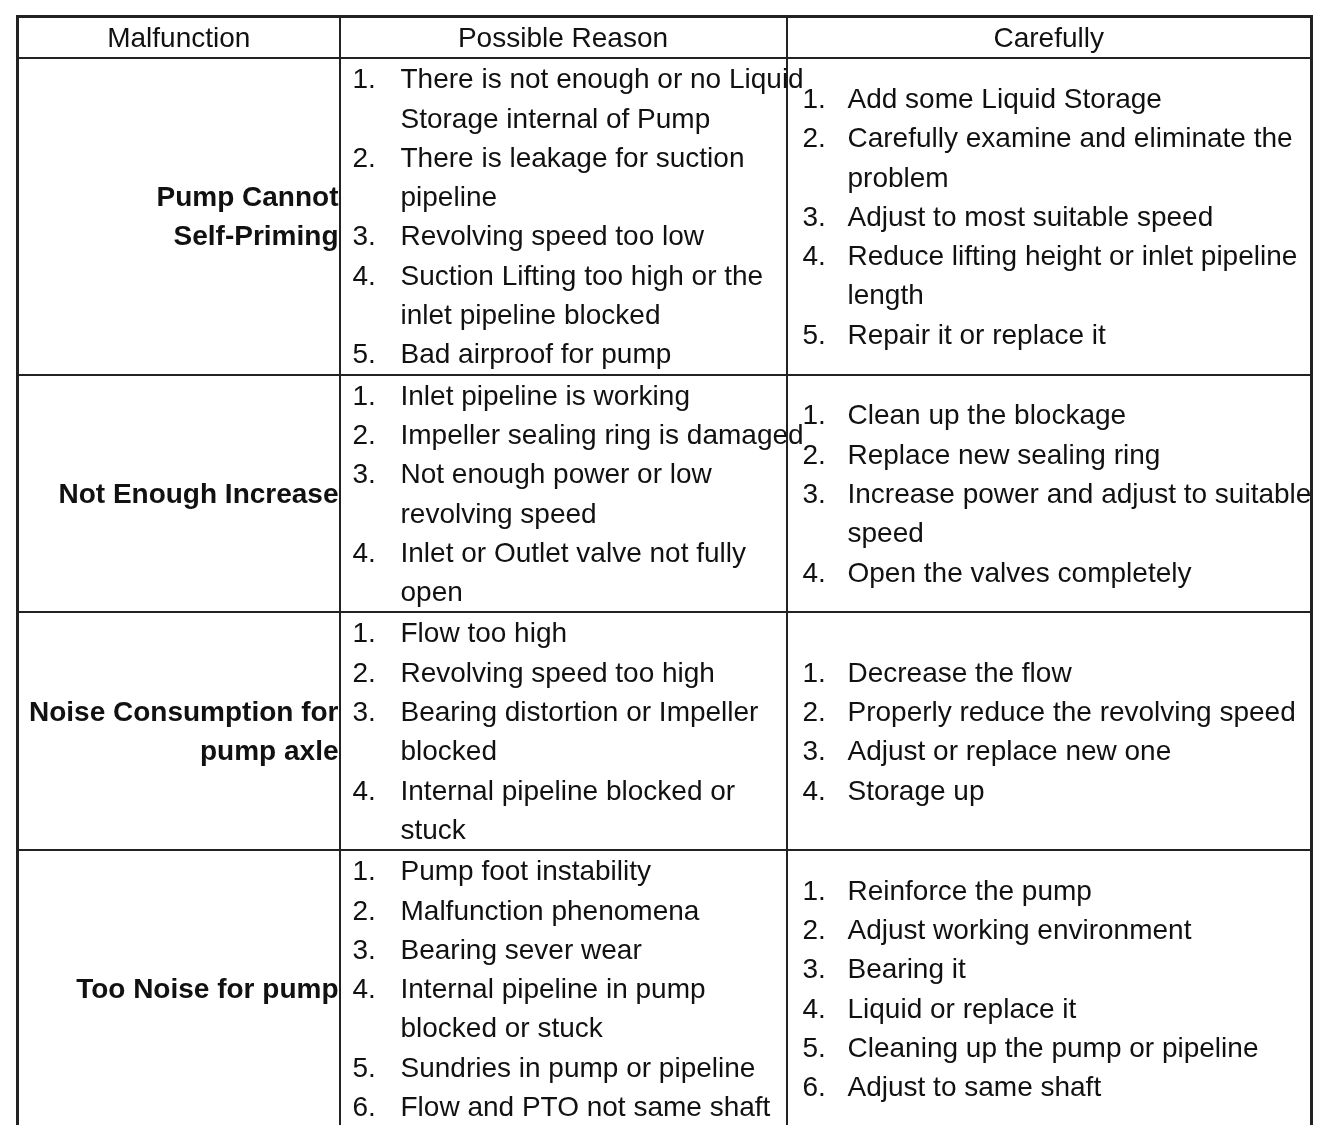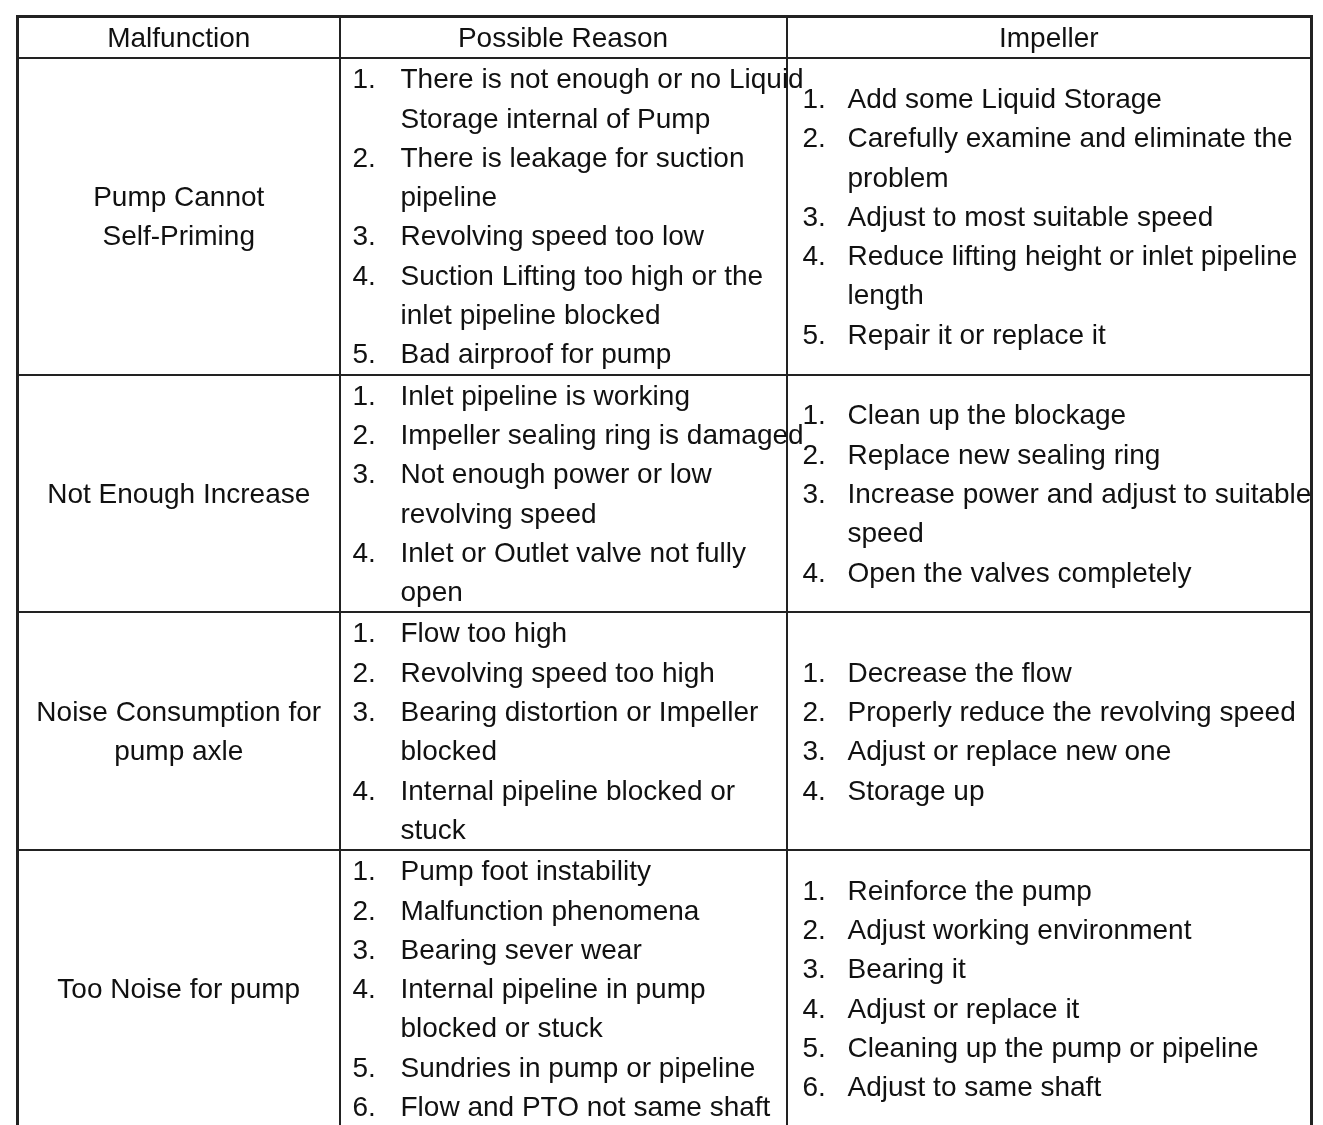--- a/index.html
+++ b/index.html
@@ -42,22 +42,23 @@
   table.ts-table thead tr { height: 38px; }
   table.ts-table tbody tr:nth-child(1) { height: 316px; }
   table.ts-table tbody tr:nth-child(2) { height: 235px; }
   table.ts-table tbody tr:nth-child(3) { height: 234px; }
   table.ts-table tbody tr:nth-child(4) { height: 272px; }
   th.hdr {
     font-weight: normal;
     text-align: center;
   }
   td.mal-cell {
-    text-align: center;
+    text-align: right;
     white-space: pre-line;
+    font-weight: bold;
   }
   td.list-cell { }
   td.rea-cell .item { padding-left: 12px; }
   td.sol-cell .item { padding-left: 15px; }
   .item {
     display: flex;
     align-items: flex-start;
   }
   td.rea-cell .item .num { width: 48px; }
   td.sol-cell .item .num { width: 45px; }
@@ -76,21 +77,21 @@
   <table class="ts-table">
     <colgroup>
       <col class="c-mal">
       <col class="c-rea">
       <col class="c-sol">
     </colgroup>
     <thead>
       <tr>
         <th class="hdr">Malfunction</th>
         <th class="hdr">Possible Reason</th>
-        <th class="hdr">Impeller</th>
+        <th class="hdr">Carefully</th>
       </tr>
     </thead>
     <tbody>
         <tr>
           <td class="mal-cell">Pump Cannot
 Self-Priming</td>
           <td class="list-cell rea-cell">
             <div class="item">
               <span class="num">1.</span>
               <span class="txt">There is not enough or no Liquid
@@ -261,21 +262,21 @@
             <div class="item">
               <span class="num">2.</span>
               <span class="txt">Adjust working environment</span>
             </div>
             <div class="item">
               <span class="num">3.</span>
               <span class="txt">Bearing it</span>
             </div>
             <div class="item">
               <span class="num">4.</span>
-              <span class="txt">Adjust or replace it</span>
+              <span class="txt">Liquid or replace it</span>
             </div>
             <div class="item">
               <span class="num">5.</span>
               <span class="txt">Cleaning up the pump or pipeline</span>
             </div>
             <div class="item">
               <span class="num">6.</span>
               <span class="txt">Adjust to same shaft</span>
             </div>
           </td>

